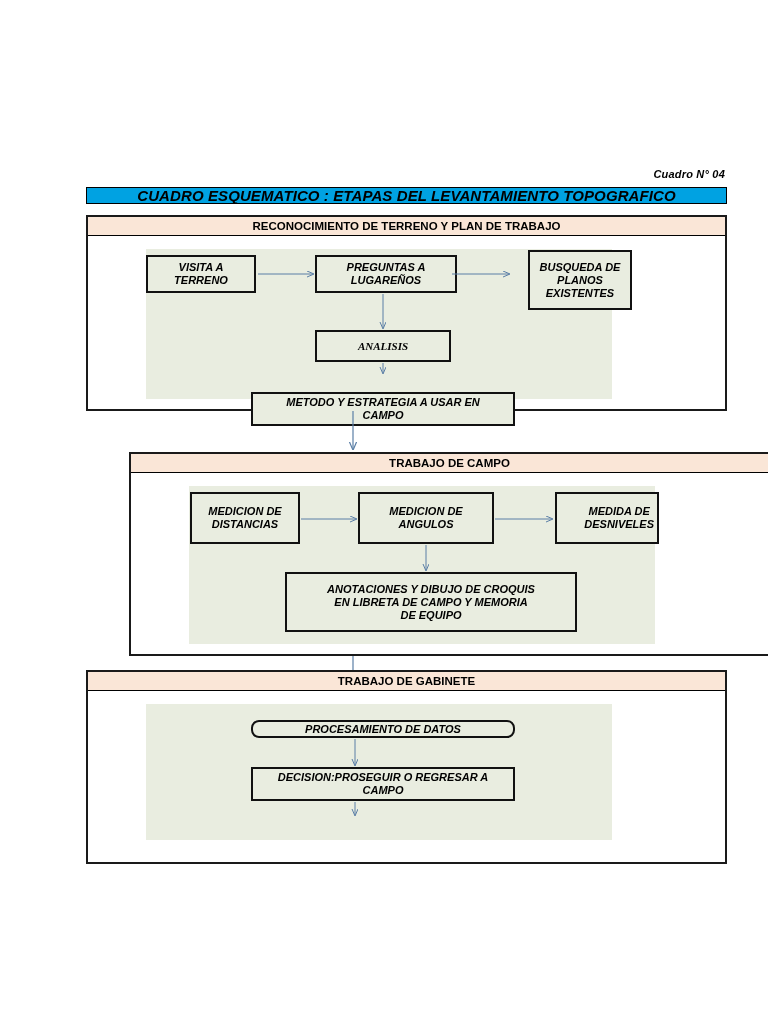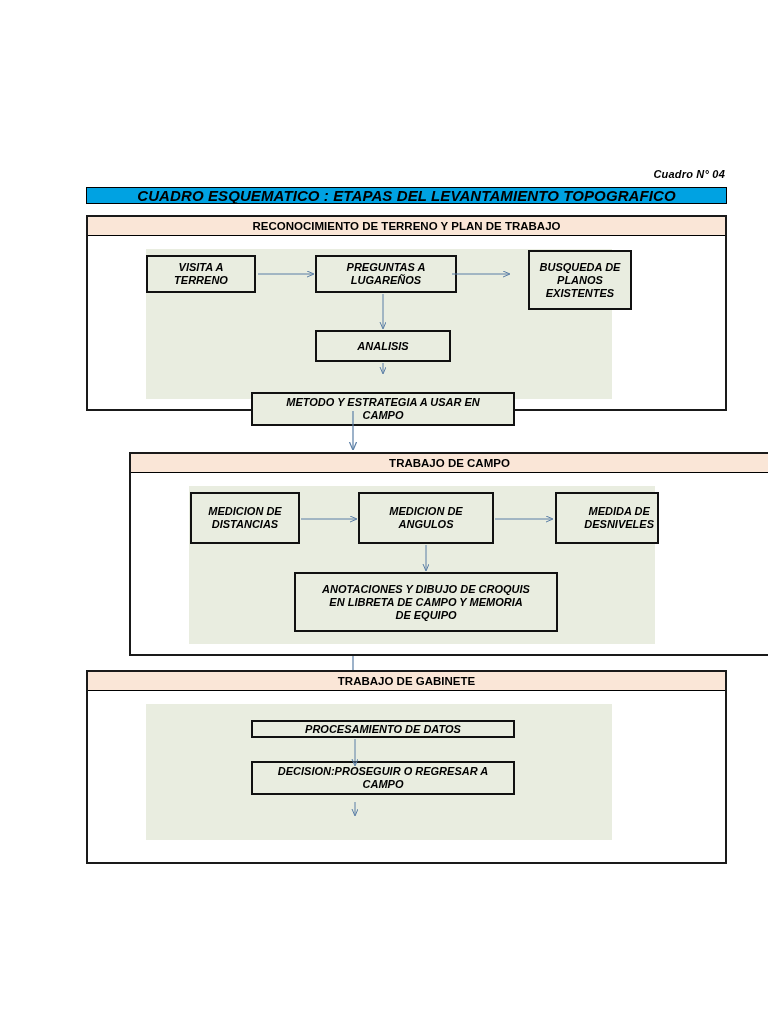--- a/index.html
+++ b/index.html
@@ -141,21 +141,21 @@
 
     <div class="fbox" style="left:58px;top:38px;width:110px;height:38px;">
       <span>VISITA A<br>TERRENO</span>
     </div>
     <div class="fbox" style="left:227px;top:38px;width:142px;height:38px;">
       <span>PREGUNTAS A<br>LUGAREÑOS</span>
     </div>
     <div class="fbox" style="left:424px;top:33px;width:104px;height:60px;margin-left:16px;">
       <span>BUSQUEDA DE<br>PLANOS<br>EXISTENTES</span>
     </div>
-    <div class="fbox" style="left:227px;top:113px;width:136px;height:32px;">
+    <div class="fbox" style="left:227px;top:113px;width:136px;height:32px;font-family:Liberation Serif, serif;">
       <span>ANALISIS</span>
     </div>
     <div class="fbox" style="left:163px;top:158px;width:264px;height:34px;margin-top:17px;">
       <span>METODO Y ESTRATEGIA A USAR EN<br>CAMPO</span>
     </div>
 
     <svg class="arrow-svg" style="left:0;top:0;width:641px;height:196px;">
       <defs>
         <marker id="ah" markerWidth="7" markerHeight="7" refX="6" refY="3" orient="auto">
           <path d="M0,0 L7,3 L0,6" fill="none" stroke="#5B7FA6" stroke-width="1"></path>
@@ -180,45 +180,45 @@
 
     <div class="fbox" style="left:59px;top:38px;width:110px;height:52px;">
       <span>MEDICION DE<br>DISTANCIAS</span>
     </div>
     <div class="fbox" style="left:227px;top:38px;width:136px;height:52px;">
       <span>MEDICION DE<br>ANGULOS</span>
     </div>
     <div class="fbox" style="left:424px;top:38px;width:104px;height:52px;justify-content:flex-end;">
       <span>MEDIDA DE<br>DESNIVELES</span>
     </div>
-    <div class="fbox" style="left:163px;top:118px;width:264px;height:60px;">
+    <div class="fbox" style="left:154px;top:118px;width:292px;height:60px;">
       <span>ANOTACIONES Y DIBUJO DE CROQUIS<br>EN LIBRETA DE CAMPO Y MEMORIA<br>DE EQUIPO</span>
     </div>
 
     <svg class="arrow-svg" style="left:0;top:0;width:641px;height:204px;">
       <line x1="170" y1="65" x2="225" y2="65" stroke="#5B7FA6" stroke-width="1" marker-end="url(#ah)"></line>
       <line x1="364" y1="65" x2="421" y2="65" stroke="#5B7FA6" stroke-width="1" marker-end="url(#ah)"></line>
       <line x1="295" y1="91" x2="295" y2="116" stroke="#5B7FA6" stroke-width="1" marker-end="url(#ah)"></line>
     </svg>
   </div>
 
   <svg class="arrow-svg" style="left:86px;top:656px;width:641px;height:36px;">
     <line x1="267" y1="0" x2="267" y2="32" stroke="#5B7FA6" stroke-width="1.2" marker-end="url(#ah)"></line>
   </svg>
 
   <div class="section" style="top:670px;height:194px;">
     <div class="section-header">
       <div class="section-header-text">TRABAJO DE GABINETE</div>
     </div>
     <div class="panel" style="left:58px;top:32px;width:466px;height:136px;"></div>
 
-    <div class="fbox" style="left:163px;top:48px;width:264px;height:18px;">
+    <div class="fbox" style="left:163px;top:48px;width:264px;height:18px;border-radius:8px;">
       <span>PROCESAMIENTO DE DATOS</span>
     </div>
-    <div class="fbox" style="left:163px;top:89px;width:264px;height:34px;">
+    <div class="fbox" style="left:163px;top:95px;width:264px;height:34px;">
       <span>DECISION:PROSEGUIR O REGRESAR A<br>CAMPO</span>
     </div>
 
     <svg class="arrow-svg" style="left:0;top:0;width:641px;height:194px;">
       <line x1="267" y1="67" x2="267" y2="93" stroke="#5B7FA6" stroke-width="1" marker-end="url(#ah)"></line>
       <line x1="267" y1="130" x2="267" y2="143" stroke="#5B7FA6" stroke-width="1" marker-end="url(#ah)"></line>
     </svg>
   </div>
 
 </div>

